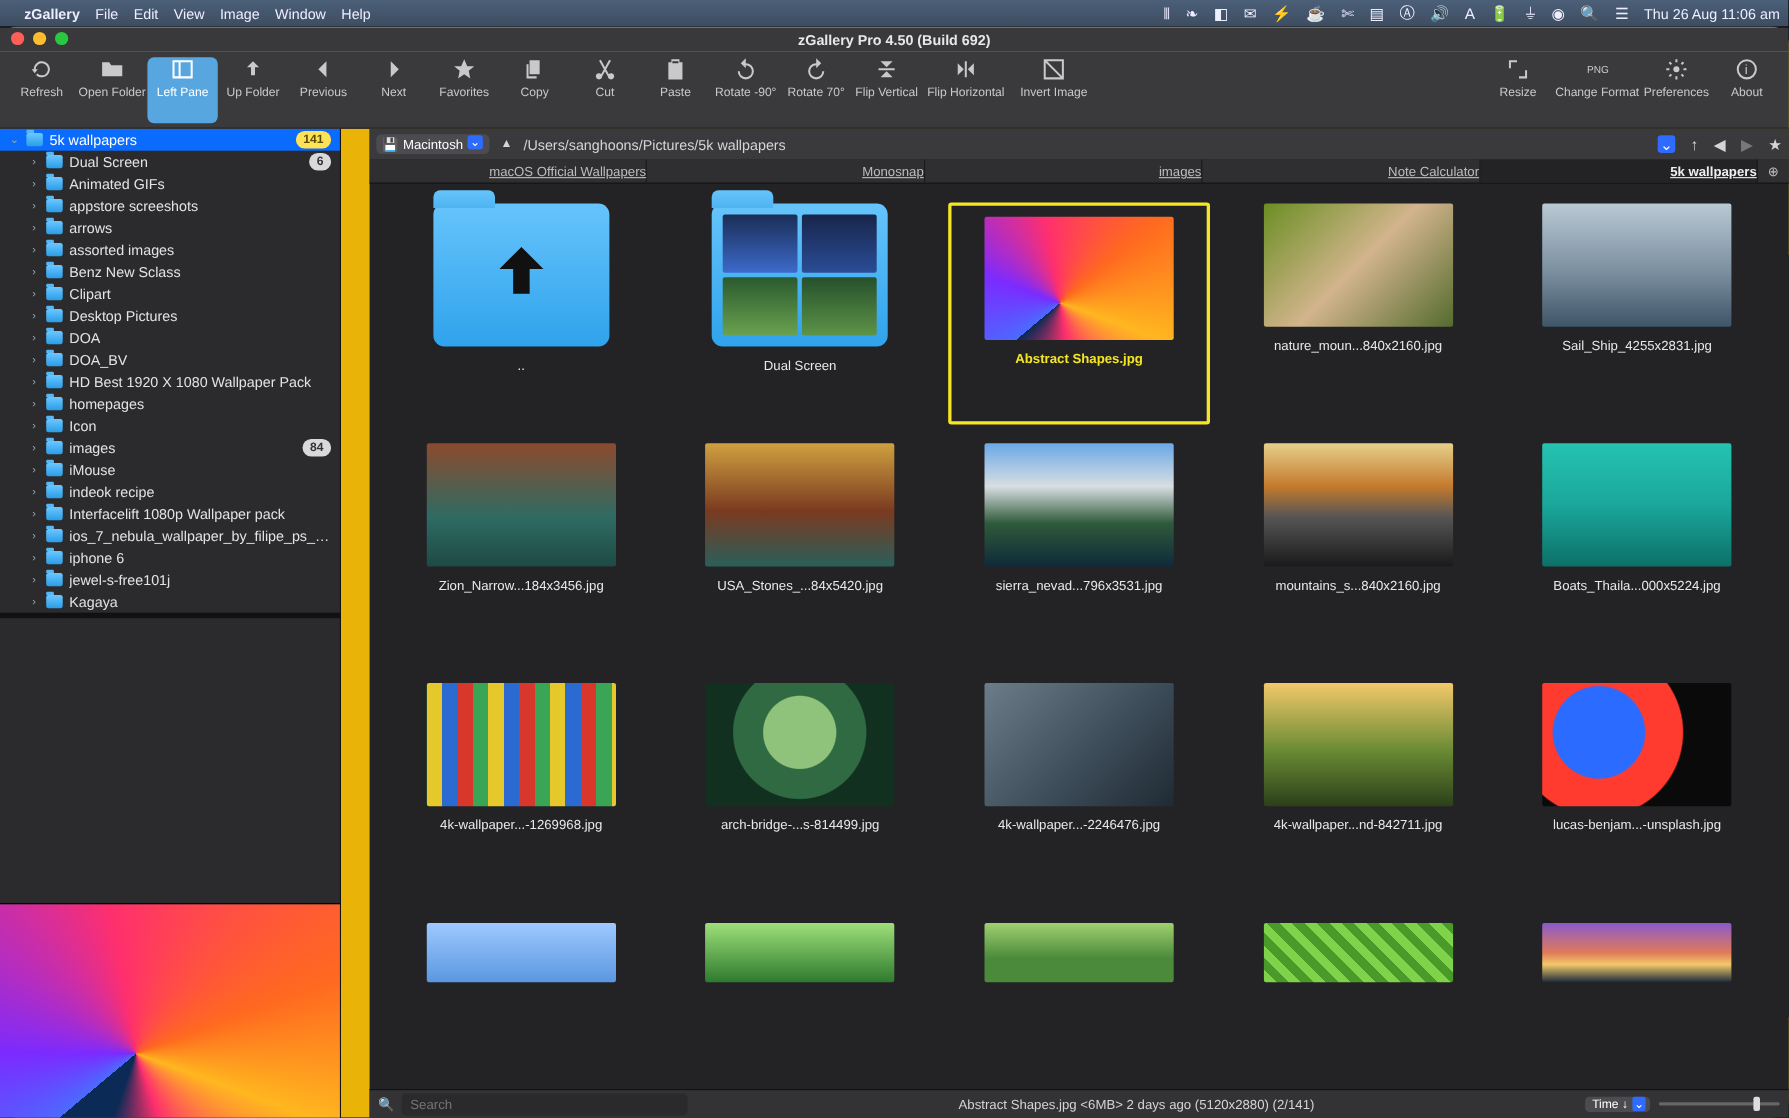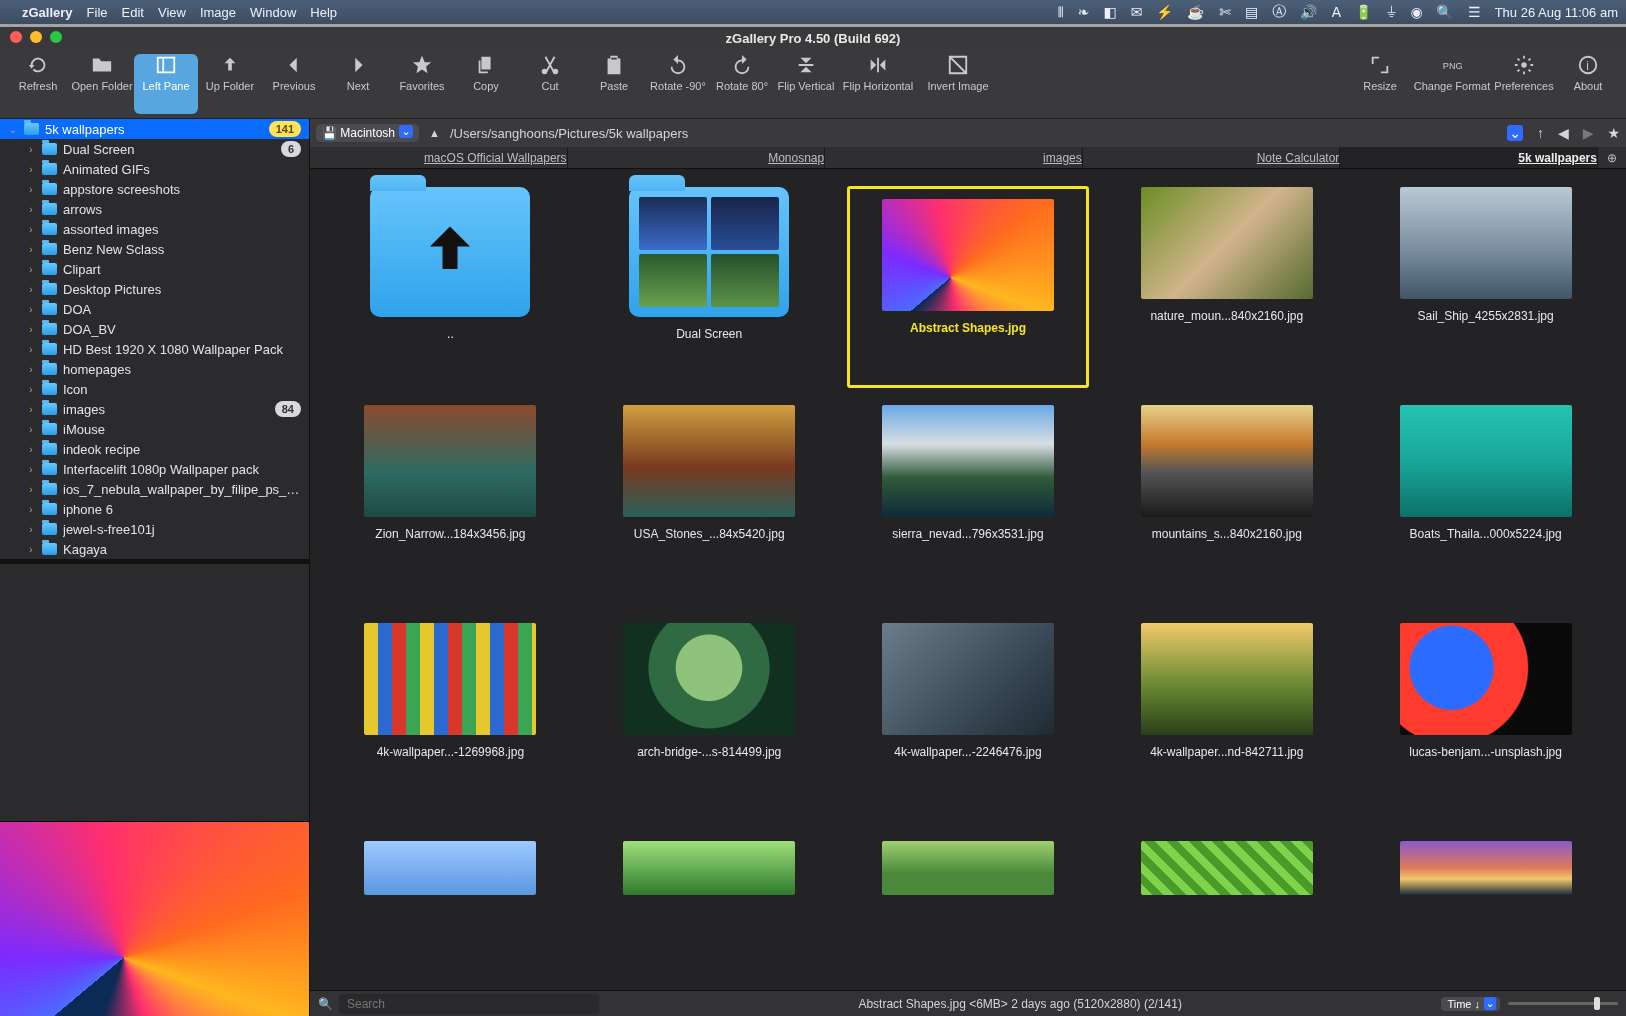--- a/index.html
+++ b/index.html
@@ -6,21 +6,21 @@
 html, body { width: 1626px; height: 1016px; overflow: hidden; background: #000; }
 
 
 .menubar { height: 24px; background: linear-gradient(#4b5f78,#3d4d61); display: flex; align-items: center; color: #eef; font-size: 13px; padding: 0 8px; gap: 14px; }
 .menubar .spacer { flex: 1; }
 .menubar .mi { cursor: default; }
 .menubar .bold { font-weight: 600; }
 .menubar .icon { font-size: 14px; }
 
 
-.window { position: absolute; top: 24px; left: 0; right: 0; bottom: 0; display: flex; flex-direction: column; background:#eab308; border-top:3px solid #a3a3a3; }
+.window { position: absolute; top: 24px; left: 0; right: 0; bottom: 0; display: flex; flex-direction: column; background:#eab308; border-top:1px solid #a3a3a3;border-radius:16px; }
 .titlebar { height: 22px; background:#39393c; display:flex; align-items:center; color:#e8e8e8; font-size:13px; font-weight:600; justify-content:center; position:relative; }
 .traffic { position:absolute; left:10px; top:4px; display:flex; gap:8px; }
 .traffic span { width:12px; height:12px; border-radius:50%; display:inline-block; }
 .traffic .r{background:#ff5f57;} .traffic .y{background:#febc2e;} .traffic .g{background:#28c840;}
 
 
 .toolbar { height:70px; background:#3a3a3d; display:flex; align-items:center; padding:0 6px; gap:0; border-bottom:1px solid #222; }
 .tbtn { display:flex; flex-direction:column; align-items:center; color:#c9c9cc; font-size:11px; width:64px; height:60px; gap:4px; border-radius:6px; }
 .tbtn.active { background:#57a6df; color:#fff; }
 .tbtn.wide { width:80px; }
@@ -38,21 +38,21 @@
 .tree .row .foldericon{ width:15px; height:12px; background:linear-gradient(#6ac6ff,#2a9ee8); border-radius:2px; position:relative; }
 .tree .row .foldericon:before{content:"";position:absolute;top:-3px;left:0;width:7px;height:3px;background:#55b8f4;border-radius:1px 1px 0 0;}
 .tree .row .name{ flex:1; white-space:nowrap; overflow:hidden; text-overflow:ellipsis; }
 .tree .row .badge{ background:#d9d9dc; color:#333; border-radius:9px; font-size:11px; font-weight:700; padding:0 7px; height:16px; line-height:16px; }
 .tree .row.sel .badge{ background:#ffe256; color:#5a4b00; }
 .blank{ height:5px; background:#111; }
 
 .preview { margin-top:auto; height:195px; background: conic-gradient(from 230deg at 40% 70%, #4b6bff 0deg,#7b2bff 40deg,#ff2f6e 120deg,#ff6a1f 200deg,#ffb71f 240deg,#ff2f6e 290deg,#0b2a55 330deg); border-top:1px solid #000; }
 
 
-.content { flex:1; display:flex; flex-direction:column; background:#232326; }
+.content { flex:1; display:flex; flex-direction:column; background:#232326;margin-left:26px; }
 .pathbar { height:28px; background:#3a3a3d; display:flex; align-items:center; padding:0 6px; gap:10px; color:#d5d5d8; font-size:13px; }
 .drivesel { background:#4b4b50; color:#fff; border-radius:5px; padding:2px 24px 2px 6px; font-size:12px; position:relative; }
 .drivesel:after{content:"⌄"; position:absolute; right:6px; top:1px; background:#2f6bff; border-radius:3px; width:14px; text-align:center; color:#fff; font-size:11px;}
 .pathbar .navicons { margin-left:auto; display:flex; gap:14px; font-size:14px; color:#d5d5d8; }
 .pathbar .navicons .drop{ background:#2f6bff; border-radius:3px; padding:0 2px; color:#fff; }
 
 .tabbar { height:22px; background:#2f2f32; display:flex; color:#bdbdbf; font-size:12px; border-bottom:1px solid #111; }
 .tabbar .tab{ flex:1; text-align:right; line-height:22px; border-right:1px solid #1a1a1c;text-decoration:underline; }
 .tabbar .tab.active{ background:#232326; color:#eee; font-weight:600; }
 .tabbar .add{ width:28px; text-align:center; line-height:22px; }
@@ -213,21 +213,21 @@
       <div class="tbtn">
         <svg viewBox="0 0 24 24">
           <path d="M12 4V1L7 6l5 5V8a6 6 0 1 1-6 6H4a8 8 0 1 0 8-8z"></path>
         </svg>
         <span>Rotate -90°</span>
       </div>
       <div class="tbtn">
         <svg viewBox="0 0 24 24">
           <path d="M12 4V1l5 5-5 5V8a6 6 0 1 0 6 6h2a8 8 0 1 1-8-8z"></path>
         </svg>
-        <span>Rotate 80°</span>
+        <span>Rotate 70°</span>
       </div>
       <div class="tbtn">
         <svg viewBox="0 0 24 24">
           <path d="M4 11h16v2H4zM6 4h12l-6 6zM6 20h12l-6-6z"></path>
         </svg>
         <span>Flip Vertical</span>
       </div>
       <div class="tbtn wide">
         <svg viewBox="0 0 24 24">
           <path d="M11 4h2v16h-2zM4 6v12l6-6zM20 6v12l-6-6z"></path>

